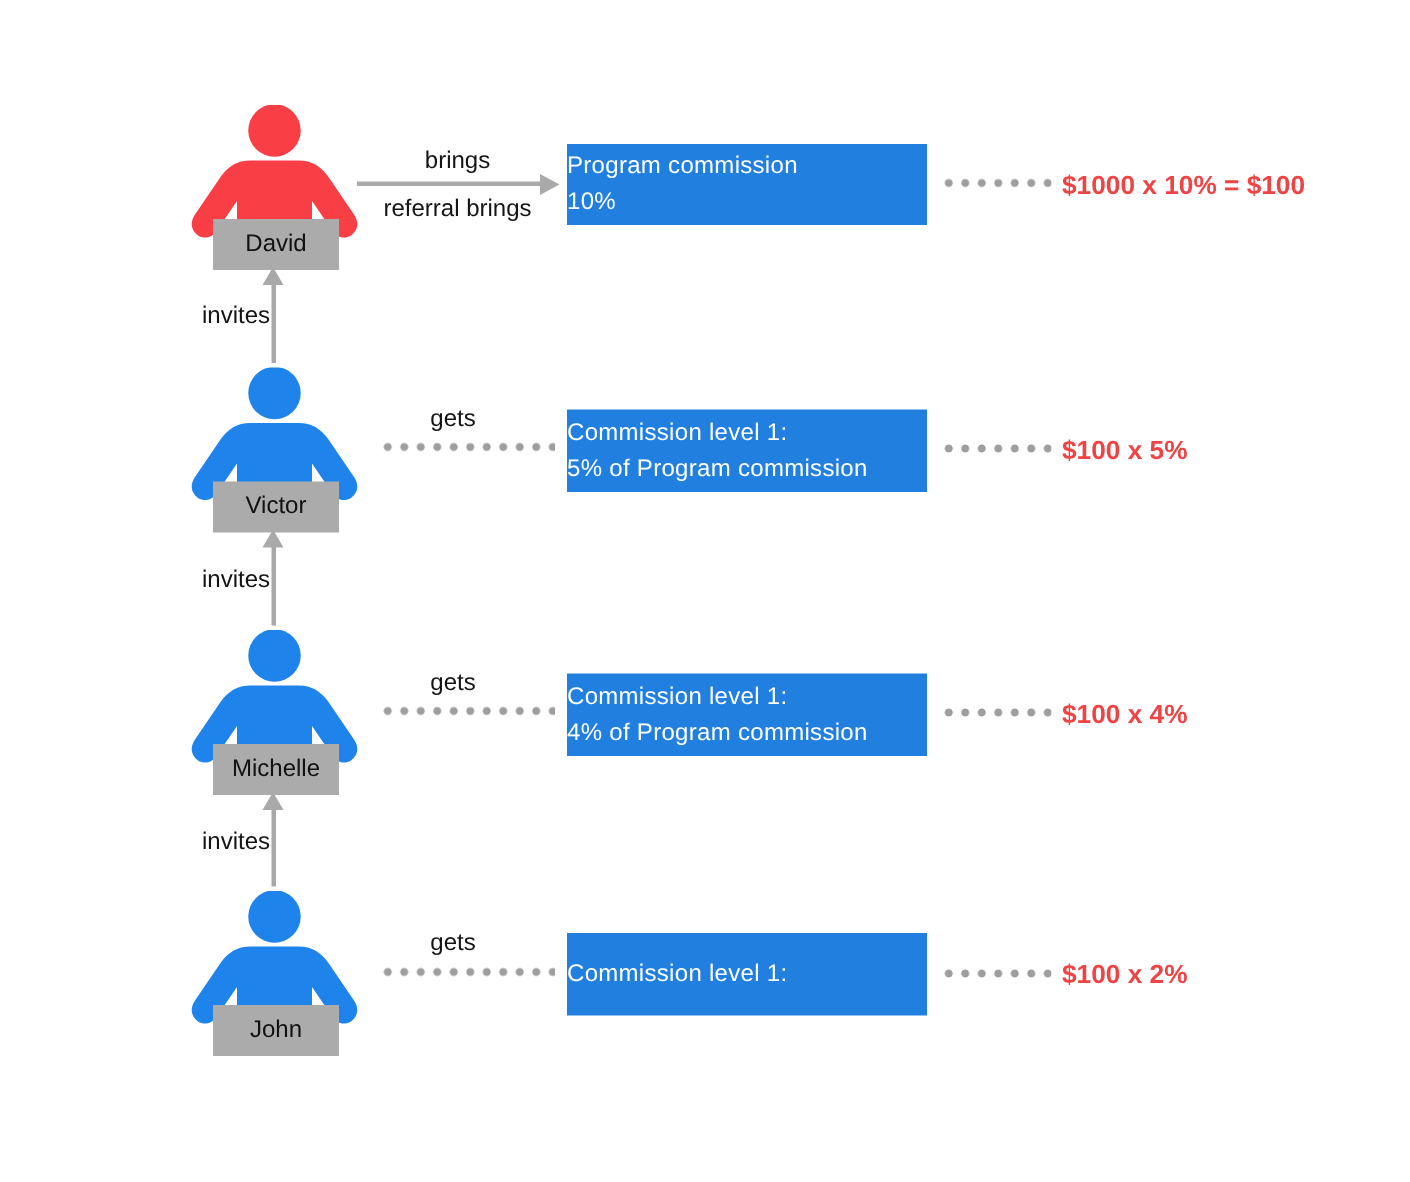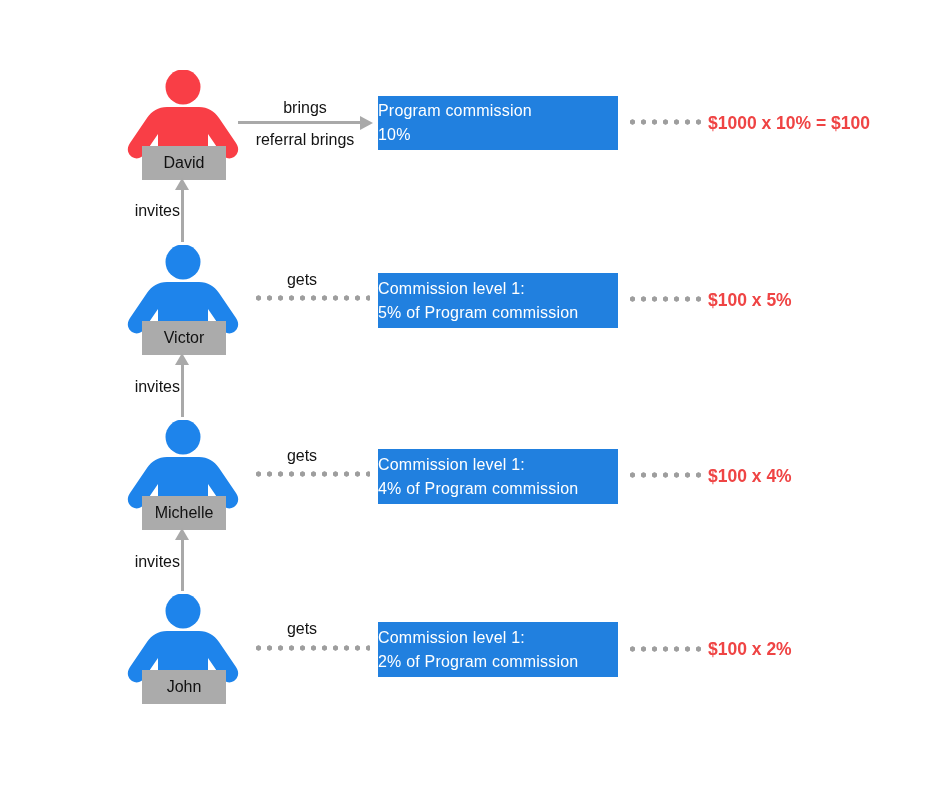--- a/index.html
+++ b/index.html
@@ -188,18 +188,17 @@
   </svg>
   <div class="name-label" style="top:670px;justify-content:center;">
     <span>John</span>
   </div>
 
   <div class="rel-label center-text" style="left:247px; top:620px; width:110px;">gets</div>
   <div class="dots" style="left:253px; top:645px; width:117px;"></div>
 
   <div class="comm-box" style="top:622px; height:55px;">
     <span>Commission level 1:</span>
-    <span>2% of Program commission</span>
   </div>
   <div class="dots" style="left:627px; top:646px; width:74px;"></div>
   <div class="value-text" style="top:637px;">$100 x 2%</div>
 
 </div>
 
 </body></html>

